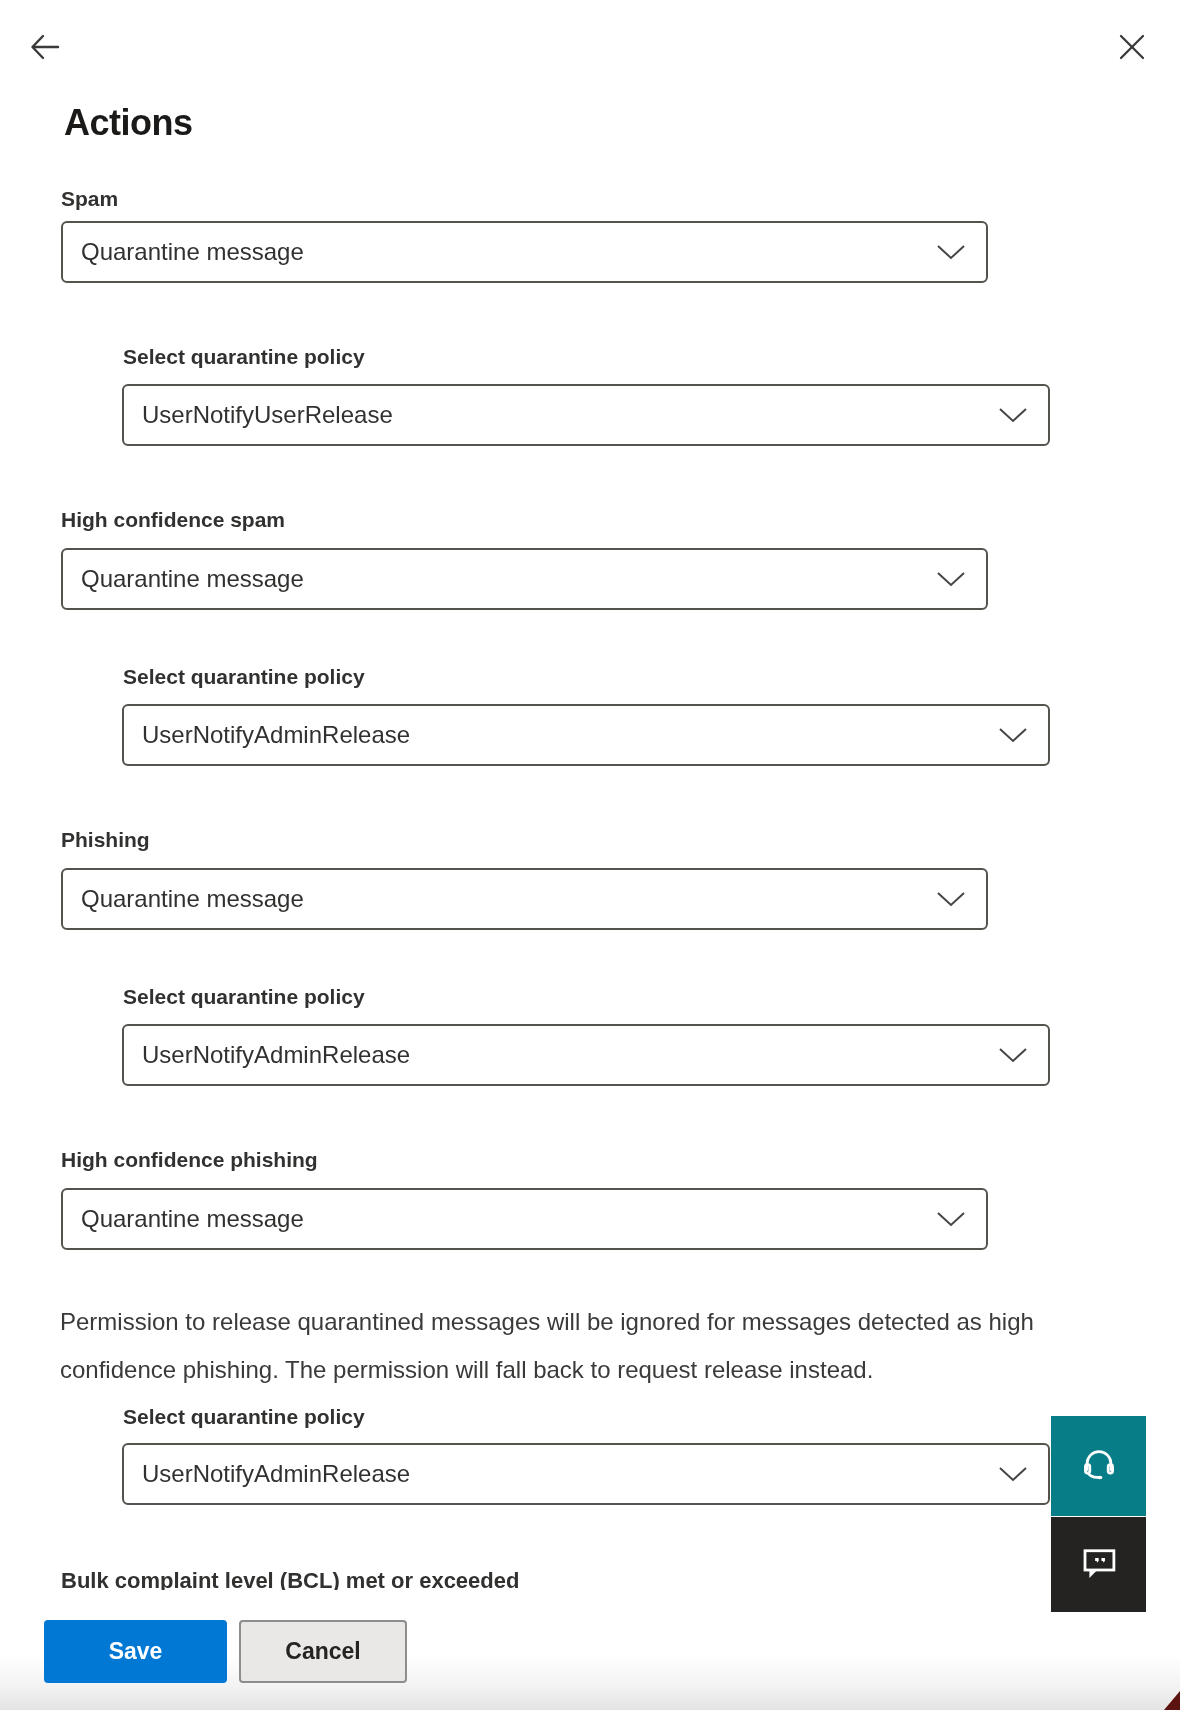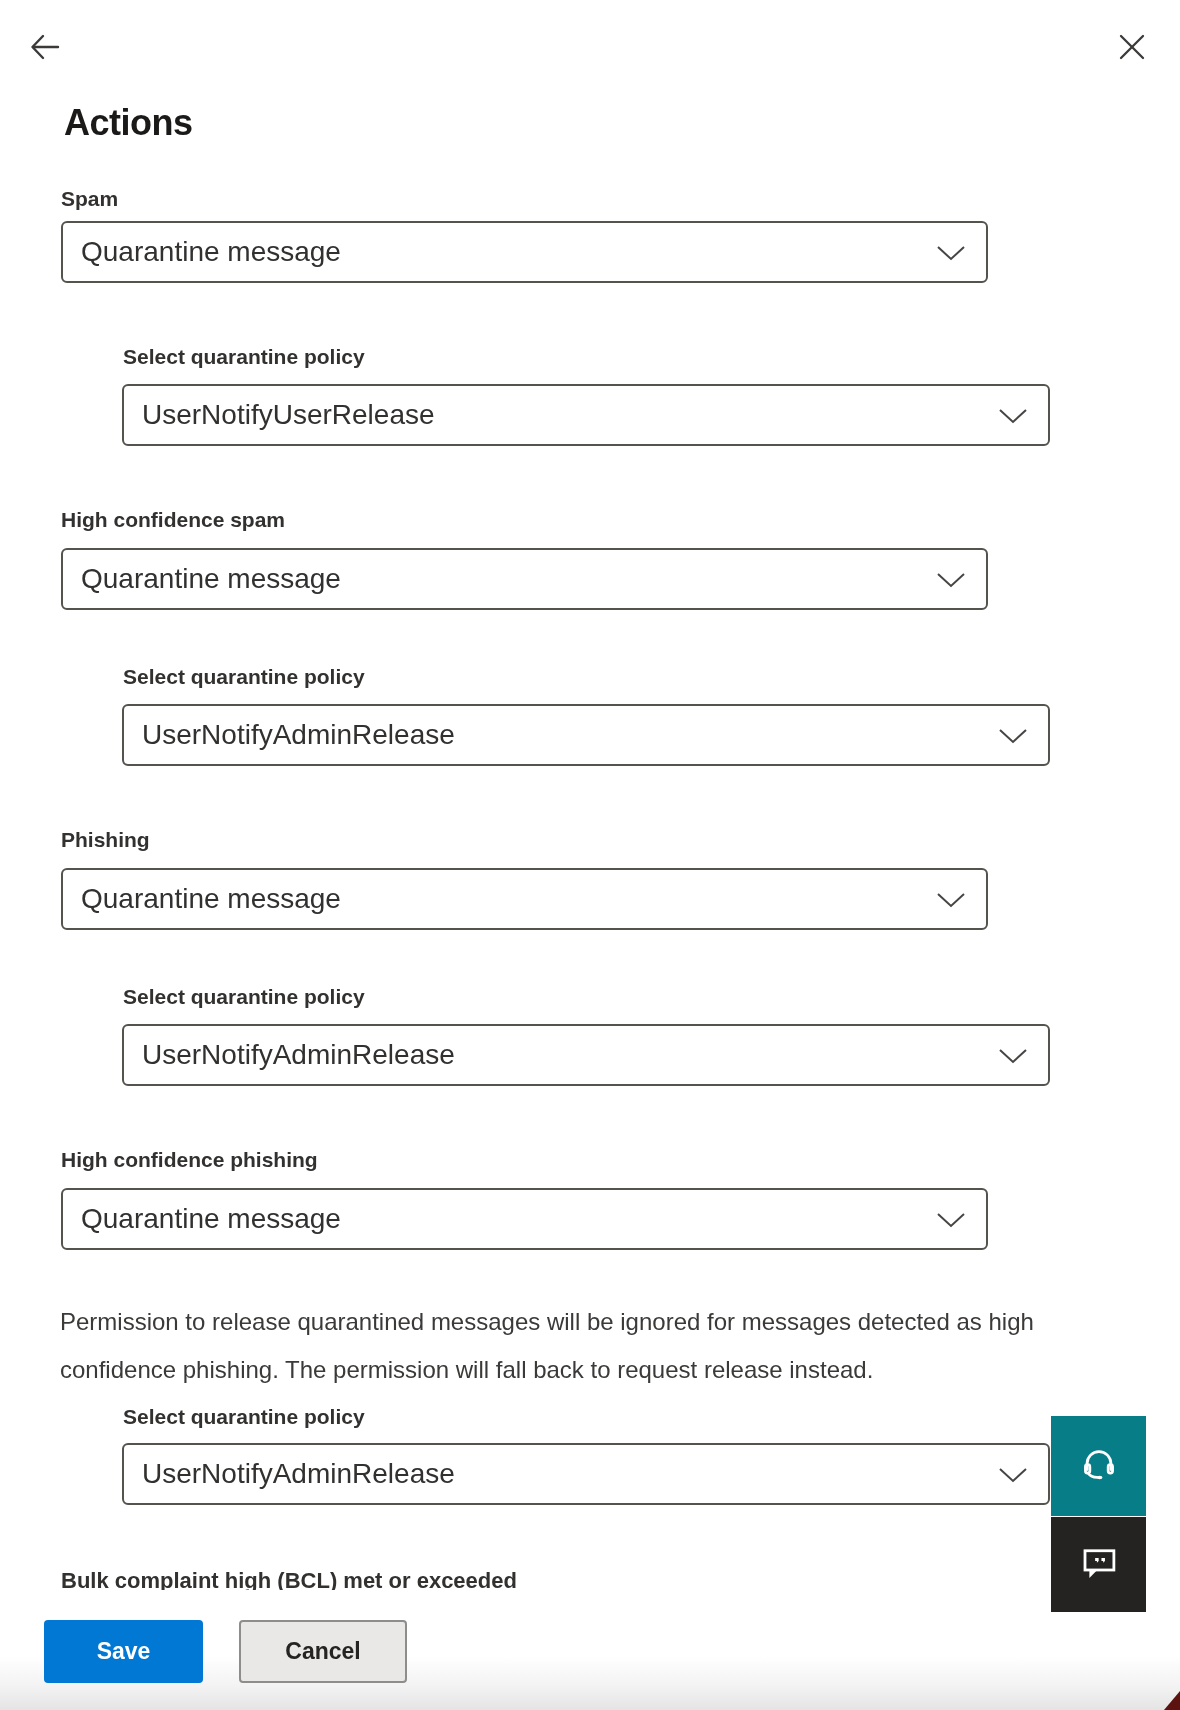--- a/index.html
+++ b/index.html
@@ -8,36 +8,36 @@
     font-family:"Liberation Sans", sans-serif;overflow:hidden;
     -webkit-font-smoothing:antialiased;
   }
   .abs{position:absolute;}
   .iconbtn{background:none;border:none;padding:0;cursor:pointer;line-height:0;}
   .page-title{font-size:36px;font-weight:700;color:#1b1a19;letter-spacing:-0.5px;}
   .field-label{font-size:21px;font-weight:700;color:#323130;line-height:25px;white-space:nowrap;}
   .combobox{
     position:absolute;height:62px;background:#ffffff;box-sizing:border-box;
     border:2px solid #55534e;border-radius:6px;display:flex;align-items:center;
-    padding:0 60px 0 18px;font-size:28px;color:#323130;cursor:pointer;
+    padding:0 60px 0 18px;font-size:24px;color:#323130;cursor:pointer;
   }
   .combobox .chev{position:absolute;right:20px;top:50%;transform:translateY(-50%);}
   .cb-value{white-space:nowrap;overflow:hidden;}
   .note{font-size:24px;color:#3b3a39;line-height:48px;width:978px;}
   .clipped-label{font-size:22px;font-weight:700;color:#323130;white-space:nowrap;}
   .footer{
     position:absolute;left:0;top:1590px;width:1180px;height:120px;z-index:3;
     background:linear-gradient(180deg,#ffffff 0%,#ffffff 55%,#f3f3f3 80%,#e4e4e4 100%);
   }
   .btn{
     position:absolute;box-sizing:border-box;border-radius:4px;cursor:pointer;
     font-family:"Liberation Sans", sans-serif;font-size:23px;font-weight:700;
     display:flex;align-items:center;justify-content:center;
   }
-  .btn-primary{left:44px;top:30px;width:159px;height:63px;background:#0078d4;border:none;color:#ffffff;}
+  .btn-primary{left:44px;top:30px;width:183px;height:63px;background:#0078d4;border:none;color:#ffffff;}
   .btn-default{left:229px;top:30px;width:168px;height:63px;background:#e9e8e6;border:2px solid #8f8d8b;color:#252423;margin-left:10px;}
   .help-btn{position:absolute;left:1051px;top:1416px;width:95px;height:100px;background:#077d87;border:none;z-index:4;cursor:pointer;display:flex;align-items:center;justify-content:center;}
   .feedback-btn{position:absolute;left:1051px;top:1517px;width:95px;height:95px;background:#242322;border:none;z-index:4;cursor:pointer;display:flex;align-items:center;justify-content:center;}
   .corner-artifact{
     position:absolute;left:1164px;top:1691px;width:16px;height:19px;background:#5c120e;z-index:5;
     clip-path:polygon(100% 0,100% 100%,0 100%);
   }
 </style>
 </head>
 <body>
@@ -137,21 +137,21 @@
 <div class="field-label abs" style="left:123px;top:1404px;">Select quarantine policy</div>
 <div class="combobox" style="left:122px;top:1443px;width:928px;">
   <span class="cb-value">UserNotifyAdminRelease</span>
   <span class="chev">
     <svg width="30" height="16" viewBox="0 0 30 16" fill="none" stroke="#474543" stroke-width="2">
         <path d="M2 2 L15 14 L28 2"></path>
       </svg>
   </span>
 </div>
 
-<div class="clipped-label abs" style="left:61px;top:1568px;z-index:1;">Bulk complaint high (BCL) met or exceeded</div>
+<div class="clipped-label abs" style="left:61px;top:1568px;z-index:1;">Bulk complaint level (BCL) met or exceeded</div>
 
 <div class="footer">
   <button class="btn btn-primary">Save</button>
   <button class="btn btn-default">Cancel</button>
 </div>
 
 <button class="help-btn">
   <span>
     <svg width="44" height="44" viewBox="0 0 24 24" fill="none" stroke="#ffffff" stroke-width="1.5" stroke-linecap="round" stroke-linejoin="round">
       <path d="M5.5 14.5 v-3.3 a6.5 6.5 0 0 1 13 0 v3.3"></path>

